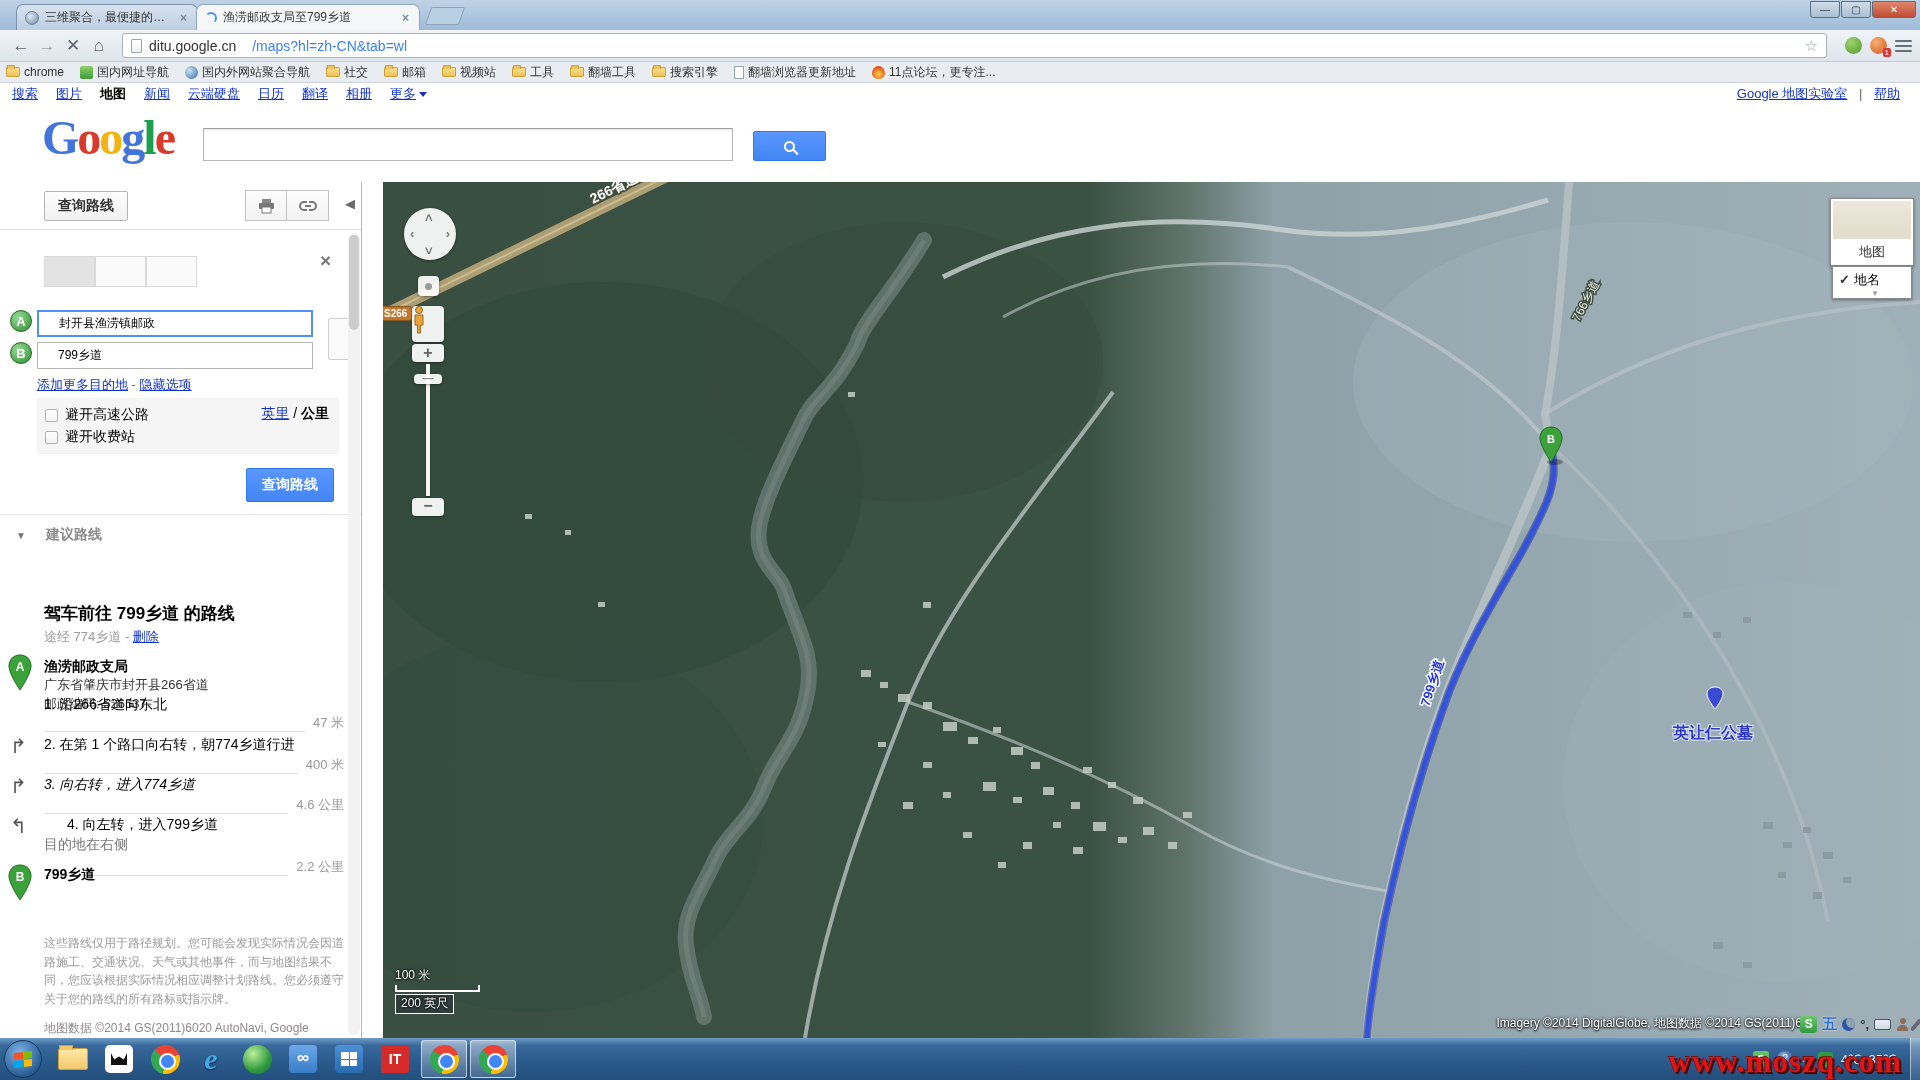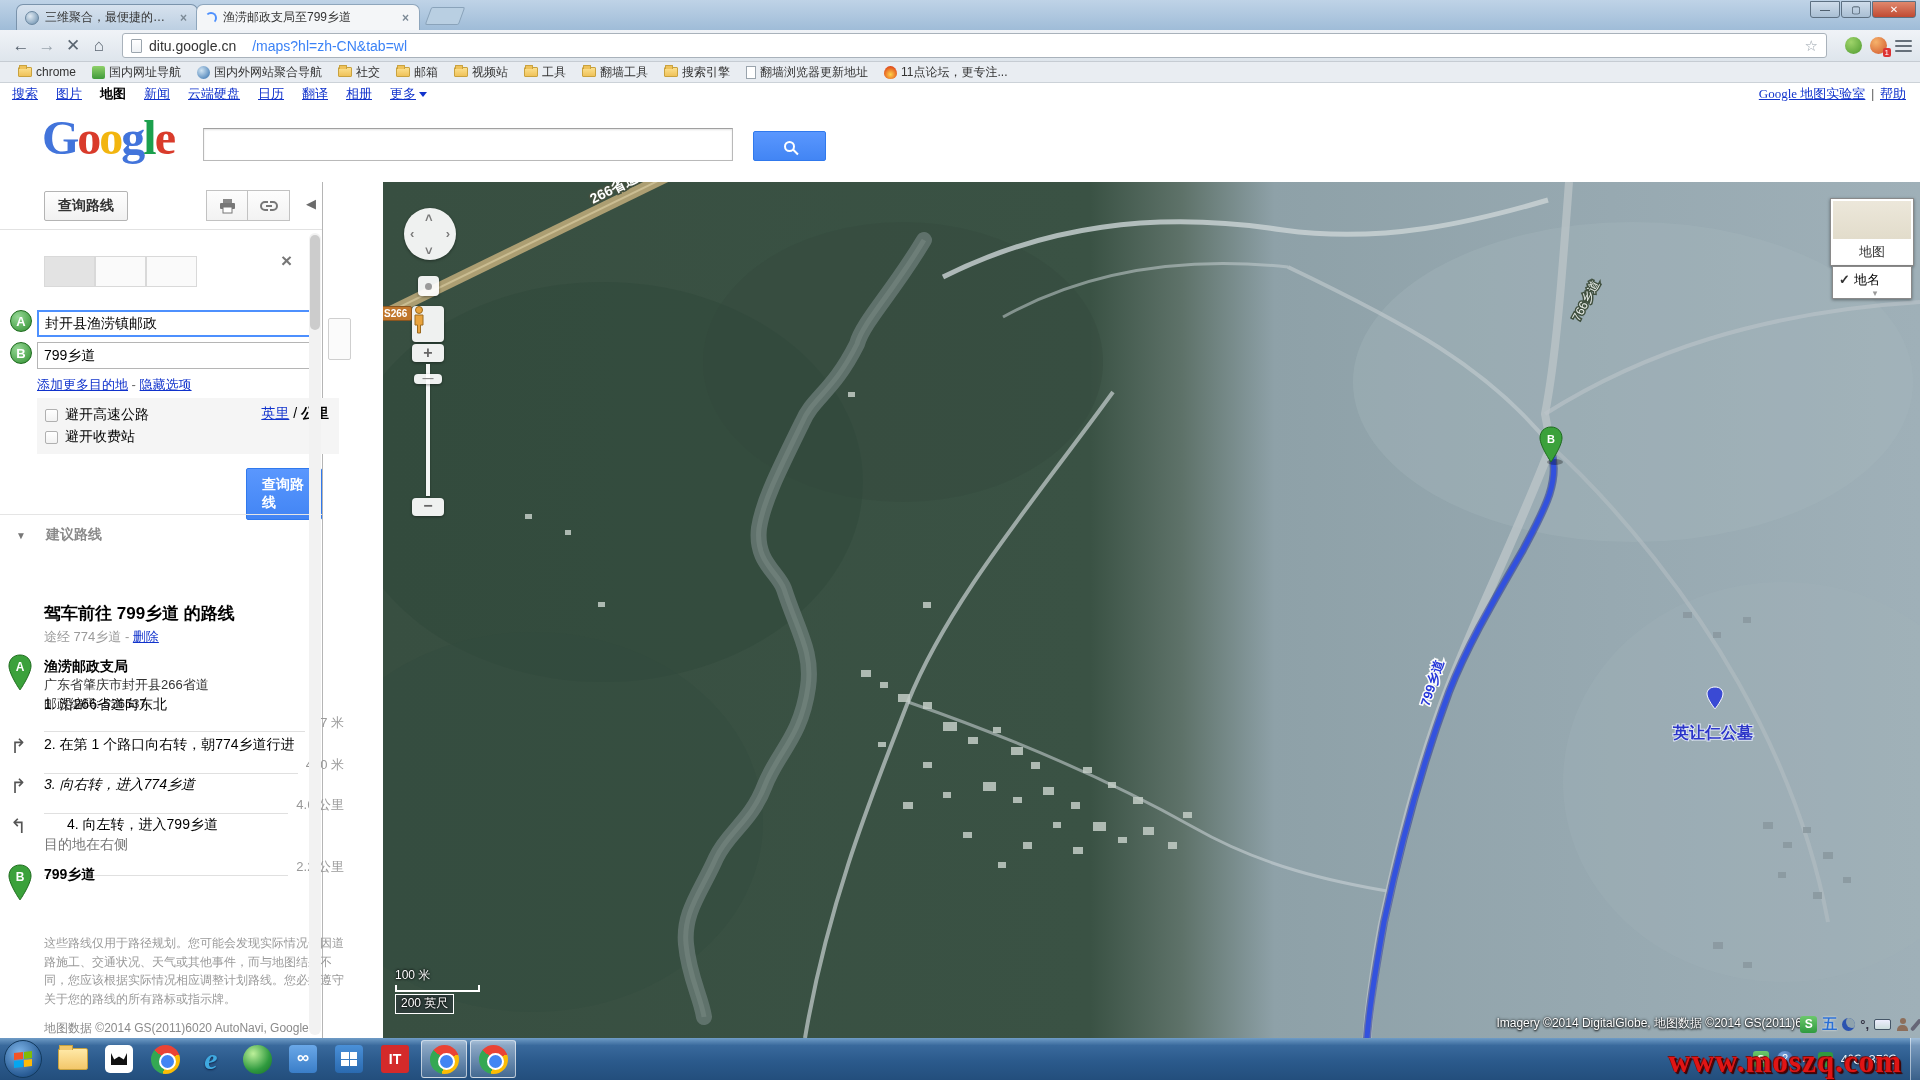--- a/index.html
+++ b/index.html
@@ -30,67 +30,67 @@
   .url { font-size:14px; color:#333; white-space:nowrap; }
   .star { margin-left:auto; color:#9aa4ad; font-size:15px; }
   .ext { width:17px; height:17px; border-radius:50%; margin-left:8px; position:relative; flex:none; }
   .ext.green { background:radial-gradient(circle at 35% 30%,#9fd46a,#4d9a2f); }
   .ext.orange { background:radial-gradient(circle at 35% 30%,#f6b26b,#d0552a); }
   .ext .badge { position:absolute; right:-4px; bottom:-3px; background:#d33; color:#fff; font-size:8px; border-radius:2px; padding:0 2px; line-height:9px; }
   .menu-icon { width:17px; margin-left:8px; display:flex; flex-direction:column; gap:3px; flex:none; }
   .menu-icon i { height:2px; background:#66707a; border-radius:1px; }
 
   #bookmarks { position:absolute; top:62px; left:0; width:1920px; height:21px; background:#e9edf2;
-    border-bottom:1px solid #ccd2d8; display:flex; align-items:center; gap:16px; padding:0 18px; font-size:12px; color:#333; }
+    border-bottom:1px solid #ccd2d8; display:flex; align-items:center; gap:16px; padding:0 6px; font-size:12px; color:#333; }
   .bm { display:flex; align-items:center; gap:4px; white-space:nowrap; }
   .fold { width:14px; height:10px; background:linear-gradient(#fbe08e,#efc25a); border:1px solid #c9a23e; border-radius:1px; position:relative; flex:none; }
   .fold::before { content:""; position:absolute; top:-3px; left:0; width:6px; height:3px; background:#efc25a; border:1px solid #c9a23e; border-bottom:none; border-radius:1px 1px 0 0; }
   .bm-2345 { width:13px; height:13px; background:linear-gradient(#8fd06a,#3f9a3a); border-radius:2px; flex:none; }
   .bm-globe { width:13px; height:13px; border-radius:50%; background:radial-gradient(circle at 35% 35%,#cfe3f2,#5d8fc0 70%,#2f5d8c); flex:none; }
   .bm-page { width:10px; height:13px; border:1px solid #9aa4ad; background:#fff; flex:none; }
   .bm-flame { width:13px; height:13px; border-radius:50% 50% 50% 50%/60% 60% 40% 40%; background:radial-gradient(circle at 50% 65%,#ffd24a,#e04a1a 75%); flex:none; }
 
   
   #gnav { position:absolute; top:84px; left:0; width:1920px; height:20px; display:flex; align-items:center; gap:18px; padding:0 12px; font-size:13px; background:#fff; }
   #gnav a { color:#1133cc; text-decoration:underline; }
   #gnav .current { color:#000; font-weight:bold; text-decoration:none; }
   #gnav .more-wrap { display:flex; align-items:center; gap:3px; }
   .tri-down { width:0; height:0; border-left:4px solid transparent; border-right:4px solid transparent; border-top:5px solid #1133cc; }
   #gnav .right { margin-left:auto; color:#666; }
-  #gnav .right a { margin:0 2px;font-family:Liberation Serif, serif; }
+  #gnav .right a { margin:0 8px; }
 
   
   #gheader { position:absolute; top:104px; left:0; width:1920px; height:78px; background:#fff; }
   #logo { position:absolute; left:42px; top:6px; font-family:"Liberation Serif",serif; font-size:48px; font-weight:bold; letter-spacing:-2px; }
   #logo span:nth-child(1){color:#4274db;} #logo span:nth-child(2){color:#d93b2b;}
   #logo span:nth-child(3){color:#f2b50f;} #logo span:nth-child(4){color:#4274db;}
   #logo span:nth-child(5){color:#1ca04d;} #logo span:nth-child(6){color:#d93b2b;}
   #search-box { position:absolute; left:203px; top:24px; width:530px; height:33px; border:1px solid #b9b9b9; border-top-color:#a0a0a0; box-shadow:inset 0 1px 2px rgba(0,0,0,.12); font-size:16px; padding:0 8px; }
   #search-btn { position:absolute; left:753px; top:27px; width:73px; height:30px; background:linear-gradient(#5a97fe,#4285f4); border:1px solid #3079ed; border-radius:2px; display:flex; align-items:center; justify-content:center; }
   .mag { width:11px; height:11px; border:2px solid #fff; border-radius:50%; position:relative; }
   .mag::after { content:""; position:absolute; width:7px; height:2px; background:#fff; transform:rotate(45deg); right:-6px; bottom:-3px; }
 
   
-  #panel { position:absolute; top:182px; left:0; width:323px; height:856px; background:#fff; border-right:1px solid #b5b5b5; }
+  #panel { position:absolute; top:182px; left:0; width:362px; height:856px; background:#fff; border-right:1px solid #b5b5b5; }
   #panel-top { position:absolute; top:0; left:0; right:0; height:48px; border-bottom:1px solid #e2e2e2; }
   #btn-directions { position:absolute; left:44px; top:9px; padding:5px 13px; font-size:14px; font-weight:bold; color:#333;
     border:1px solid #b4b4b4; border-radius:2px; background:linear-gradient(#fefefe,#f1f1f1); }
   #pl-group { position:absolute; right:32px; top:8px; display:flex; }
   .tool-btn { width:42px; height:31px; border:1px solid #c2c2c2; background:linear-gradient(#fdfdfd,#f2f2f2); display:flex; align-items:center; justify-content:center; }
   .tool-btn + .tool-btn { border-left:none; }
   #collapse-arrow { position:absolute; right:6px; top:14px; color:#6b6b6b; font-size:13px; }
   #panel-body { position:absolute; top:48px; bottom:0; left:0; right:0; font-size:14px; color:#000; }
   #pscroll { position:absolute; right:1px; top:3px; bottom:3px; width:12px; background:#f2f2f2; border-radius:7px; }
   #pscroll .thumb { position:absolute; top:2px; left:1px; width:10px; height:95px; background:#cccccc; border-radius:6px; }
   #panel-close { position:absolute; right:30px; top:20px; color:#777; font-size:19px; font-weight:bold; }
   #mode-tabs { position:absolute; left:44px; top:26px; display:flex; }
   .mode-tab { width:51px; height:31px; border:1px solid #d9d9d9; background:#fafafa; }
   .mode-tab.sel { background:#e3e3e3; }
   .wp-circle { width:22px; height:22px; border-radius:50%; background:radial-gradient(circle at 35% 30%,#96d896,#2f8f2f); border:1px solid #1d6b1d; color:#fff; font-weight:bold; font-size:13px; text-align:center; line-height:21px; position:absolute; left:10px; }
-  .wp-input { position:absolute; left:37px; width:276px; height:27px; font-size:14px; padding:0 6px; }
+  .wp-input { position:absolute; left:37px; width:276px; height:27px; font-size:12px; padding:0 20px; }
   #input-a { top:0; border:2px solid #4d90fe; }
   #input-b { top:0; border:1px solid #b5b5b5; }
   #row-a { position:absolute; left:0; top:80px; width:100%; height:28px; }
   #row-b { position:absolute; left:0; top:112px; width:100%; height:28px; }
   #side-box { position:absolute; left:328px; top:88px; width:23px; height:42px; border:1px solid #cfcfcf; border-radius:2px; background:#fbfbfb; }
   #dest-links { position:absolute; left:37px; top:146px; font-size:13px; color:#666; }
   #dest-links a { color:#1133cc; text-decoration:underline; }
   #opt-box { position:absolute; left:37px; top:168px; width:302px; height:56px; background:#f5f5f5; padding:6px 8px; font-size:14px; }
   .opt-row { display:flex; align-items:center; gap:7px; height:22px; }
   .cbx { width:13px; height:13px; border:1px solid #b0b0b0; background:linear-gradient(#fff,#f2f2f2); border-radius:2px; flex:none; }

